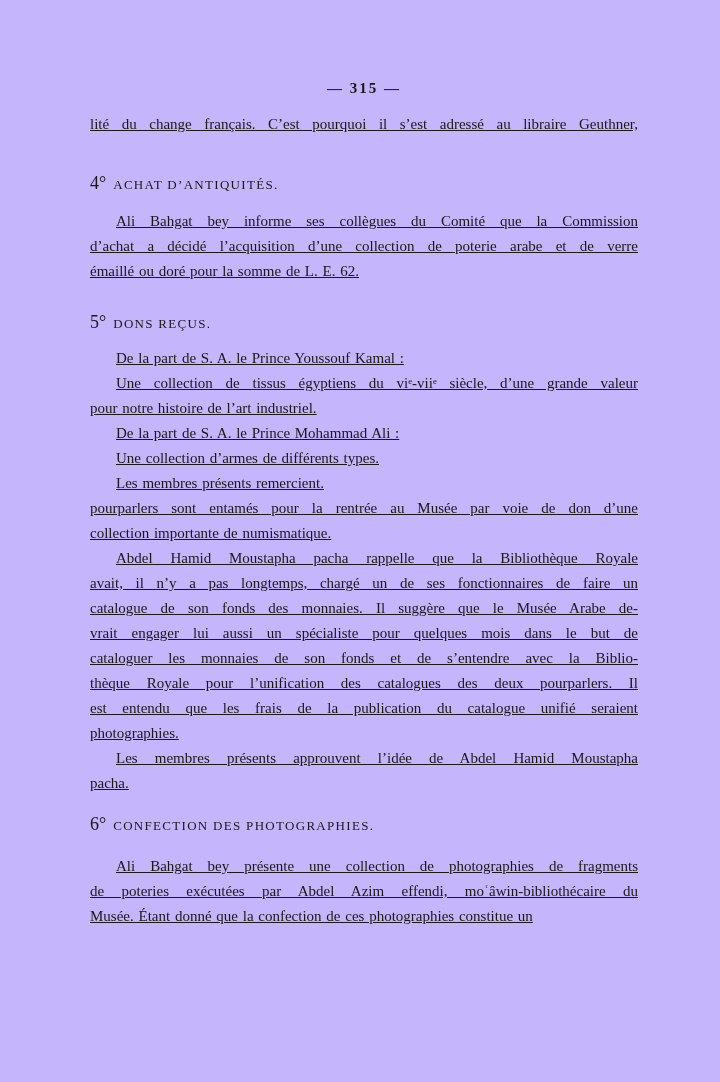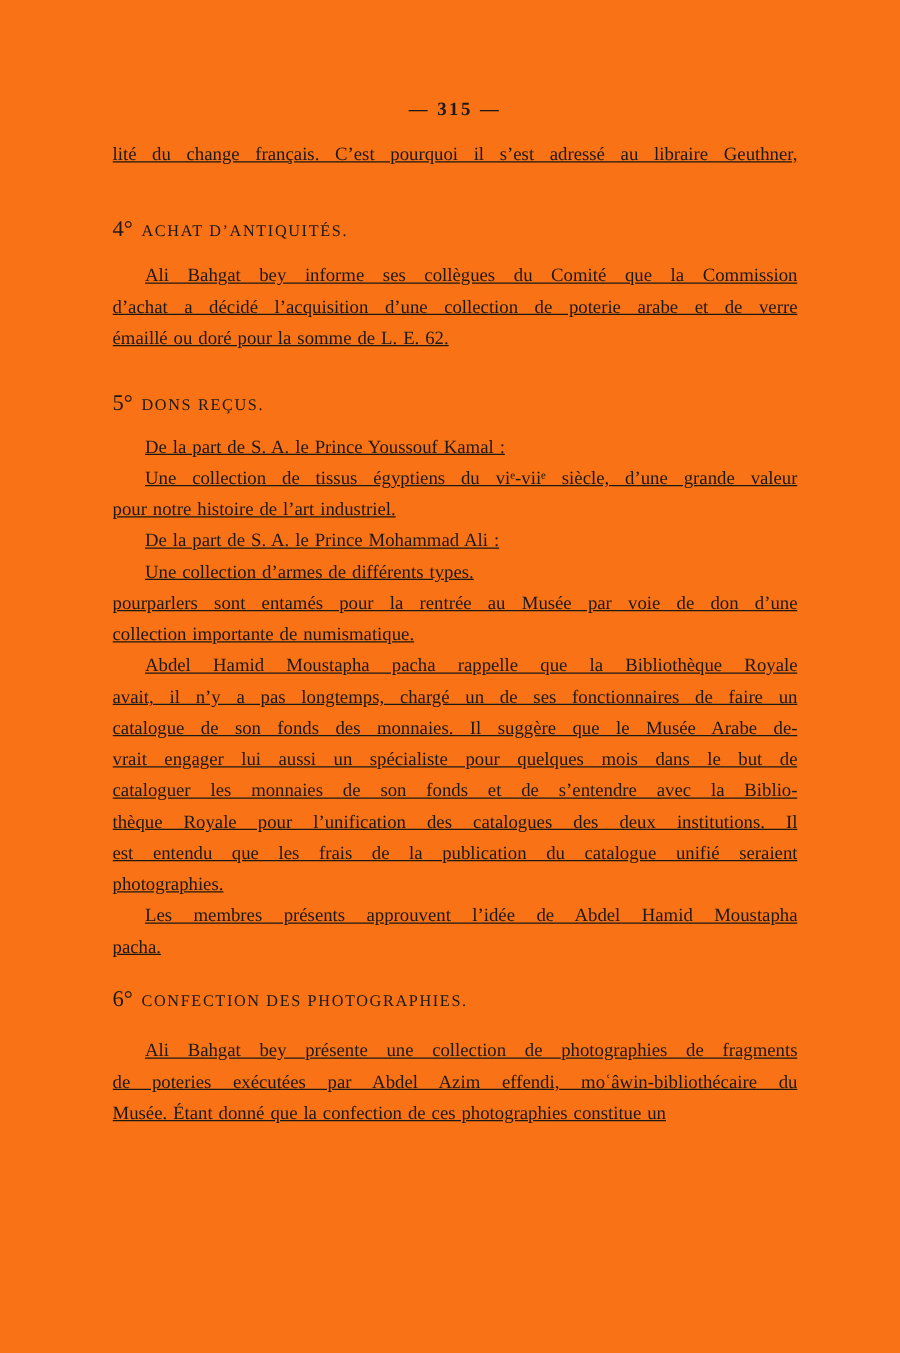--- a/index.html
+++ b/index.html
@@ -5,21 +5,21 @@
   html, body {
     margin: 0;
     padding: 0;
     background: #e8e6e1;
   }
   .page {
     position: relative;
     width: 720px;
     height: 1082px;
     margin: 0 auto;
-    background: #f97316;
+    background: #c4b5fd;
     color: #1c1813;
     font-family: "Liberation Serif", "DejaVu Serif", serif;
     overflow: hidden;
   }
   .content {
     position: absolute;
     left: 90px;
     top: 78px;
     width: 548px;
   }
@@ -94,30 +94,33 @@
         <div class="line indent">Une collection de tissus égyptiens du viᵉ-viiᵉ siècle, d’une grande valeur</div>
         <div class="line last">pour notre histoire de l’art industriel.</div>
       </div>
       <div class="para">
         <div class="line last indent">De la part de S. A. le Prince Mohammad Ali :</div>
       </div>
       <div class="para">
         <div class="line last indent">Une collection d’armes de différents types.</div>
       </div>
       <div class="para">
+        <div class="line last indent">Les membres présents remercient.</div>
+      </div>
+      <div class="para">
         <div class="line">pourparlers sont entamés pour la rentrée au Musée par voie de don d’une</div>
         <div class="line last">collection importante de numismatique.</div>
       </div>
       <div class="para">
         <div class="line indent">Abdel Hamid Moustapha pacha rappelle que la Bibliothèque Royale</div>
         <div class="line">avait, il n’y a pas longtemps, chargé un de ses fonctionnaires de faire un</div>
         <div class="line">catalogue de son fonds des monnaies. Il suggère que le Musée Arabe de-</div>
         <div class="line">vrait engager lui aussi un spécialiste pour quelques mois dans le but de</div>
         <div class="line">cataloguer les monnaies de son fonds et de s’entendre avec la Biblio-</div>
-        <div class="line">thèque Royale pour l’unification des catalogues des deux institutions. Il</div>
+        <div class="line">thèque Royale pour l’unification des catalogues des deux pourparlers. Il</div>
         <div class="line">est entendu que les frais de la publication du catalogue unifié seraient</div>
         <div class="line last">photographies.</div>
       </div>
       <div class="para">
         <div class="line indent">Les membres présents approuvent l’idée de Abdel Hamid Moustapha</div>
         <div class="line last">pacha.</div>
       </div>
       <div class="heading h6"><span class="h-num">6°</span><span class="h-title">CONFECTION DES PHOTOGRAPHIES.</span></div>
       <div class="para">
         <div class="line indent">Ali Bahgat bey présente une collection de photographies de fragments</div>

